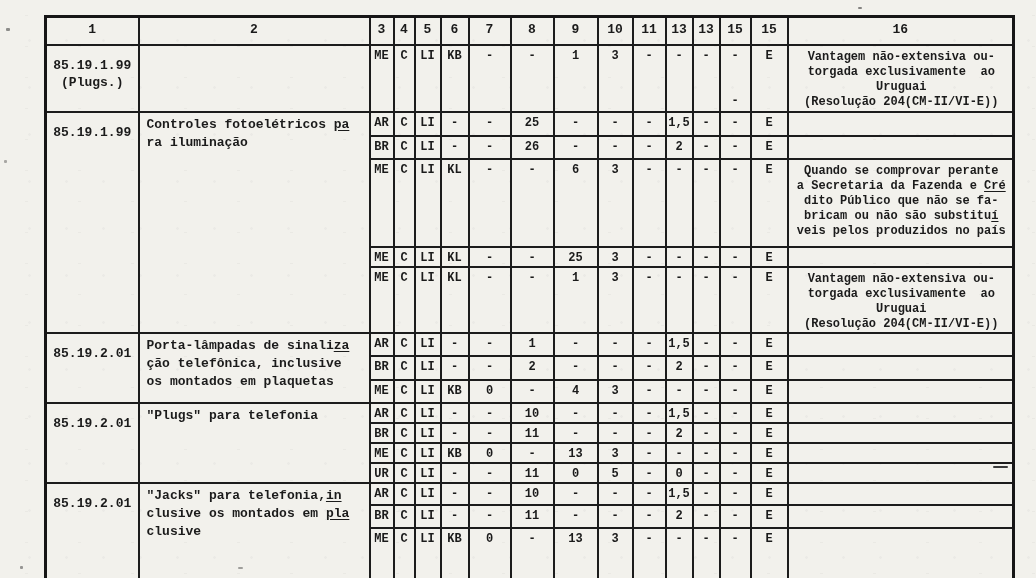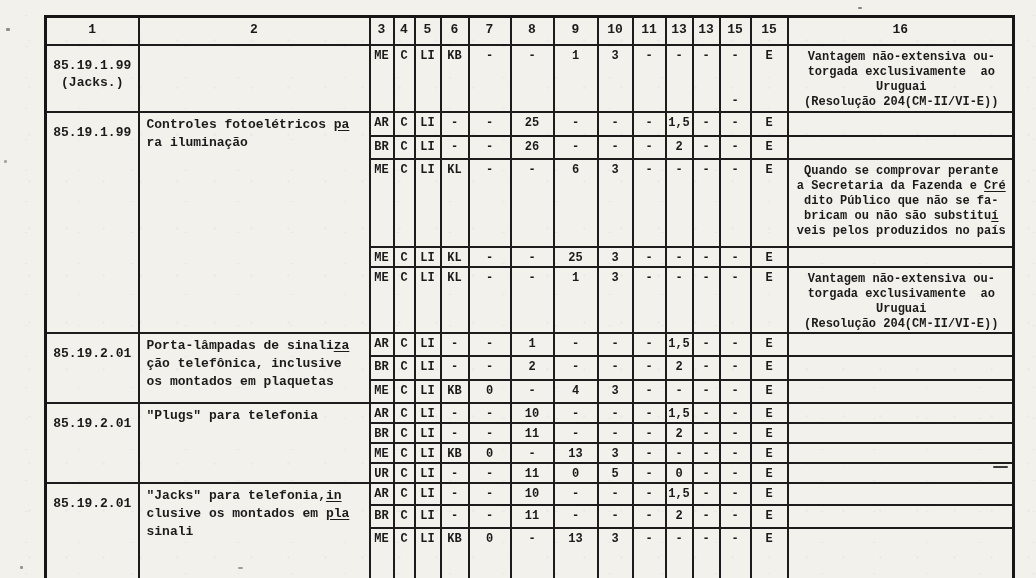--- a/index.html
+++ b/index.html
@@ -83,21 +83,21 @@
           <td class="h">11</td>
           <td class="h">13</td>
           <td class="h">13</td>
           <td class="h">15</td>
           <td class="h">15</td>
           <td class="h">16</td>
         </tr>
         <tr style="height: 67px;">
           <td class="code" rowspan="1">
             <div>85.19.1.99</div>
-            <div>(Jacks.)</div>
+            <div>(Plugs.)</div>
           </td>
           <td class="desc" rowspan="1"></td>
           <td class="d">ME</td>
           <td class="d">C</td>
           <td class="d">LI</td>
           <td class="d">KB</td>
           <td class="d">-</td>
           <td class="d">-</td>
           <td class="d">1</td>
           <td class="d">3</td>
@@ -312,21 +312,21 @@
           <td class="d">0</td>
           <td class="d">-</td>
           <td class="d">-</td>
           <td class="d">E</td>
           <td class="note"></td>
         </tr>
         <tr style="height: 22px;">
           <td class="code" rowspan="3">
             <div>85.19.2.01</div>
           </td>
-          <td class="desc" rowspan="3"><div>"Jacks" para telefonia,<span class="u">in</span></div><div>clusive os montados em <span class="u">pla</span></div><div>sinali</div></td>
+          <td class="desc" rowspan="3"><div>"Jacks" para telefonia,<span class="u">in</span></div><div>clusive os montados em <span class="u">pla</span></div><div>clusive</div></td>
           <td class="d">AR</td>
           <td class="d">C</td>
           <td class="d">LI</td>
           <td class="d">-</td>
           <td class="d">-</td>
           <td class="d">10</td>
           <td class="d">-</td>
           <td class="d">-</td>
           <td class="d">-</td>
           <td class="d">1,5</td>

